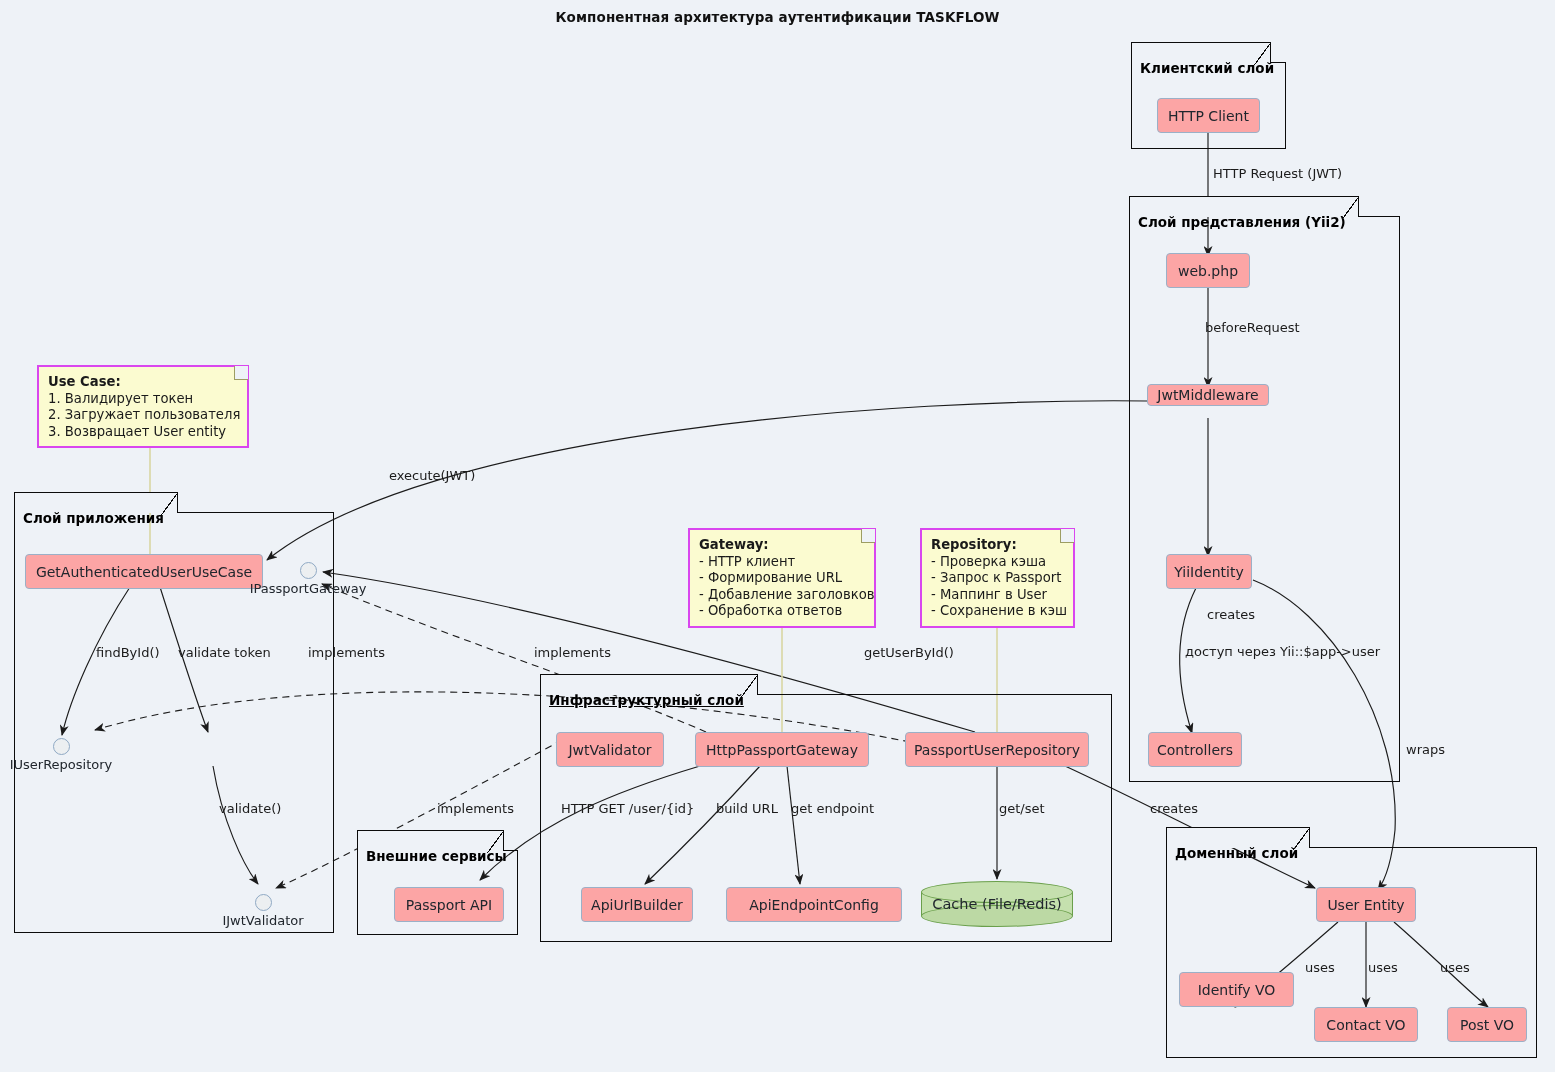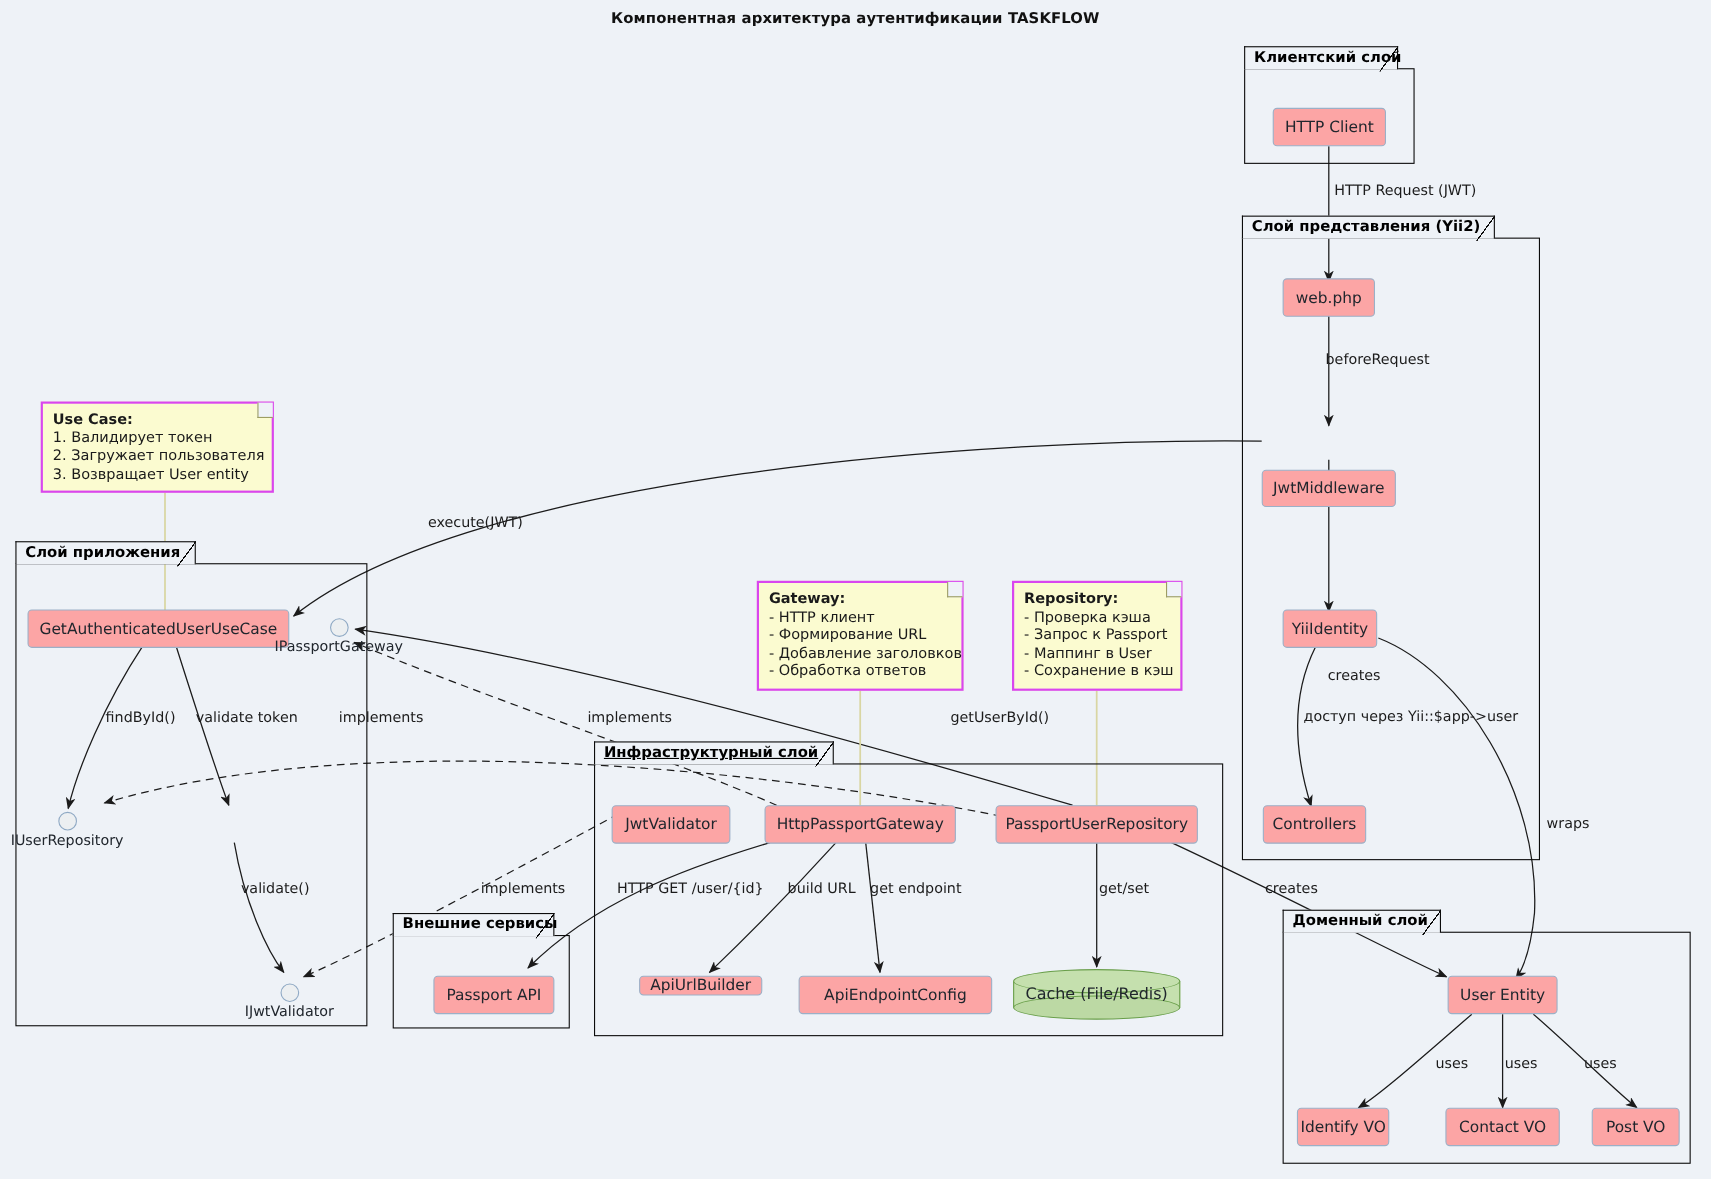--- a/index.html
+++ b/index.html
@@ -40,21 +40,21 @@
   }
   .pkg-tab {
     position: absolute;
     left: 0;
     top: 0;
     height: 21px;
     box-sizing: border-box;
     border: 1.6px solid #0b0b0b;
     border-bottom: none;
     background: #eef2f7;
-    padding: 0 20px 0 8px;
+    padding: 16px 20px 0 8px;
     font-size: 13.5px;
     font-weight: bold;
     color: #000;
     line-height: 19px;
     white-space: nowrap;
     z-index: 3;
   }
   .pkg-tab::after {
     content: "";
     position: absolute;
@@ -280,51 +280,51 @@
 
   <div class="pkg" style="left:1166px; top:827px; width:371px; height:231px;">
     <div class="pkg-tab" style="width:144px;">Доменный слой</div>
     <div class="pkg-body" style="top:20px; width:371px; height:211px;"></div>
   </div>
 
   <div class="node" style="left:1157px; top:98px; width:103px; height:35px;">HTTP Client</div>
 
   <div class="node" style="left:1166px; top:253px; width:84px; height:35px;">web.php</div>
 
-  <div class="node" style="left:1147px; top:384px; width:122px; height:34px;margin-top:43px;">JwtMiddleware</div>
+  <div class="node" style="left:1147px; top:384px; width:122px; height:22px;">JwtMiddleware</div>
 
   <div class="node" style="left:1166px; top:554px; width:86px; height:35px;">YiiIdentity</div>
 
   <div class="node" style="left:1148px; top:732px; width:94px; height:35px;">Controllers</div>
 
   <div class="node" style="left:25px; top:554px; width:238px; height:35px;">GetAuthenticatedUserUseCase</div>
 
 
   <div class="node" style="left:556px; top:732px; width:108px; height:35px;">JwtValidator</div>
 
   <div class="node" style="left:695px; top:732px; width:174px; height:35px;">HttpPassportGateway</div>
 
   <div class="node" style="left:905px; top:732px; width:184px; height:35px;">PassportUserRepository</div>
 
-  <div class="node" style="left:581px; top:887px; width:112px; height:18px;">ApiUrlBuilder</div>
+  <div class="node" style="left:581px; top:887px; width:112px; height:35px;">ApiUrlBuilder</div>
 
   <div class="node" style="left:726px; top:887px; width:176px; height:35px;">ApiEndpointConfig</div>
 
   <div class="db" style="left:921px; top:881px; width:152px; height:46px;padding-left:40px;">
     <div class="db-body"></div>
     <div class="db-bot"></div>
     <div class="db-top"></div>
     <div class="db-label">Cache (File/Redis)</div>
   </div>
 
   <div class="node" style="left:394px; top:887px; width:110px; height:35px;">Passport API</div>
 
   <div class="node" style="left:1316px; top:887px; width:100px; height:35px;">User Entity</div>
 
-  <div class="node" style="left:1179px; top:1007px; width:84px; height:35px;text-align:right;">Identify VO</div>
+  <div class="node" style="left:1179px; top:972px; width:115px; height:35px;text-align:right;">Identify VO</div>
 
   <div class="node" style="left:1314px; top:1007px; width:104px; height:35px;">Contact VO</div>
 
   <div class="node" style="left:1447px; top:1007px; width:80px; height:35px;">Post VO</div>
 
   <div class="iface" style="left:300px; top:562px;">
     <div class="circ"></div>
     <div class="iname">IPassportGateway</div>
   </div>
 

